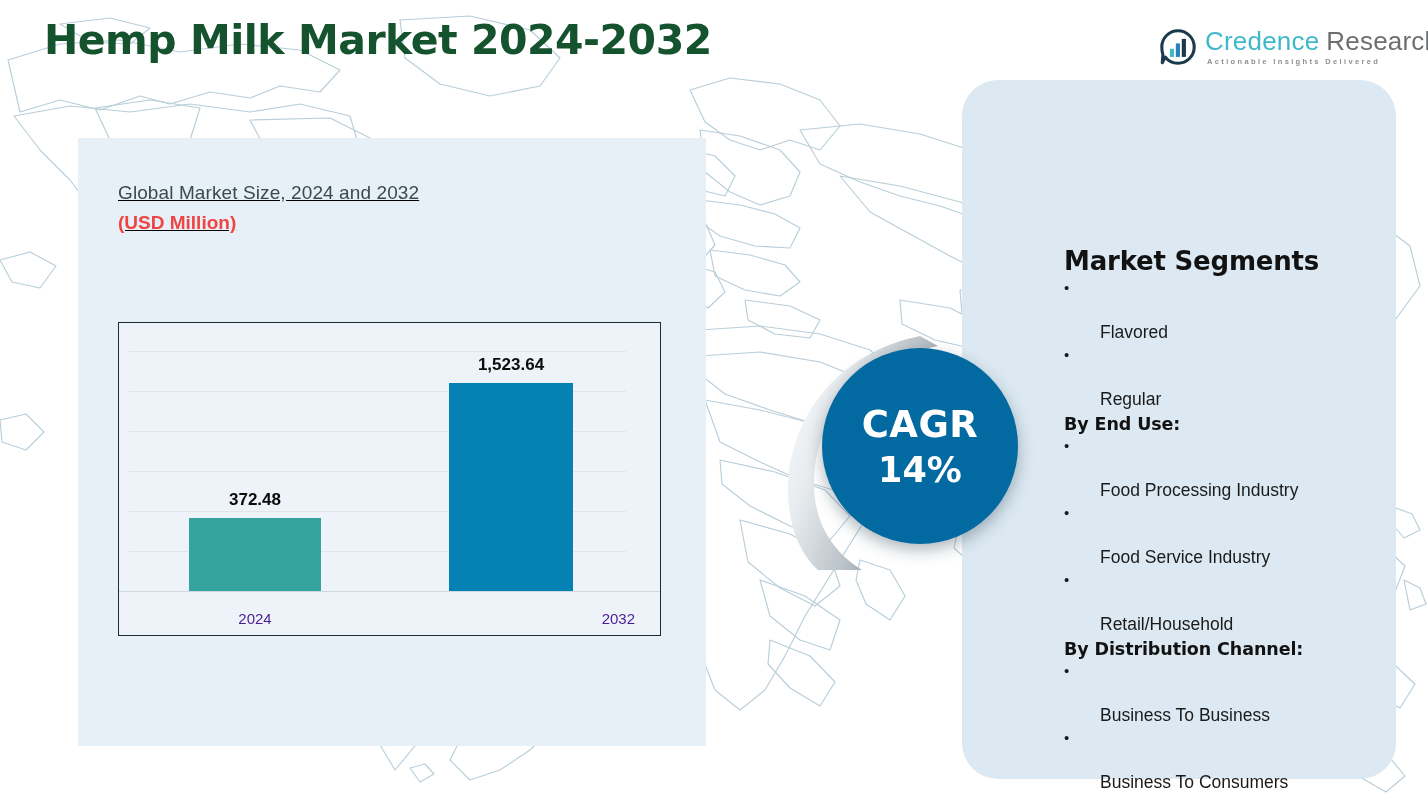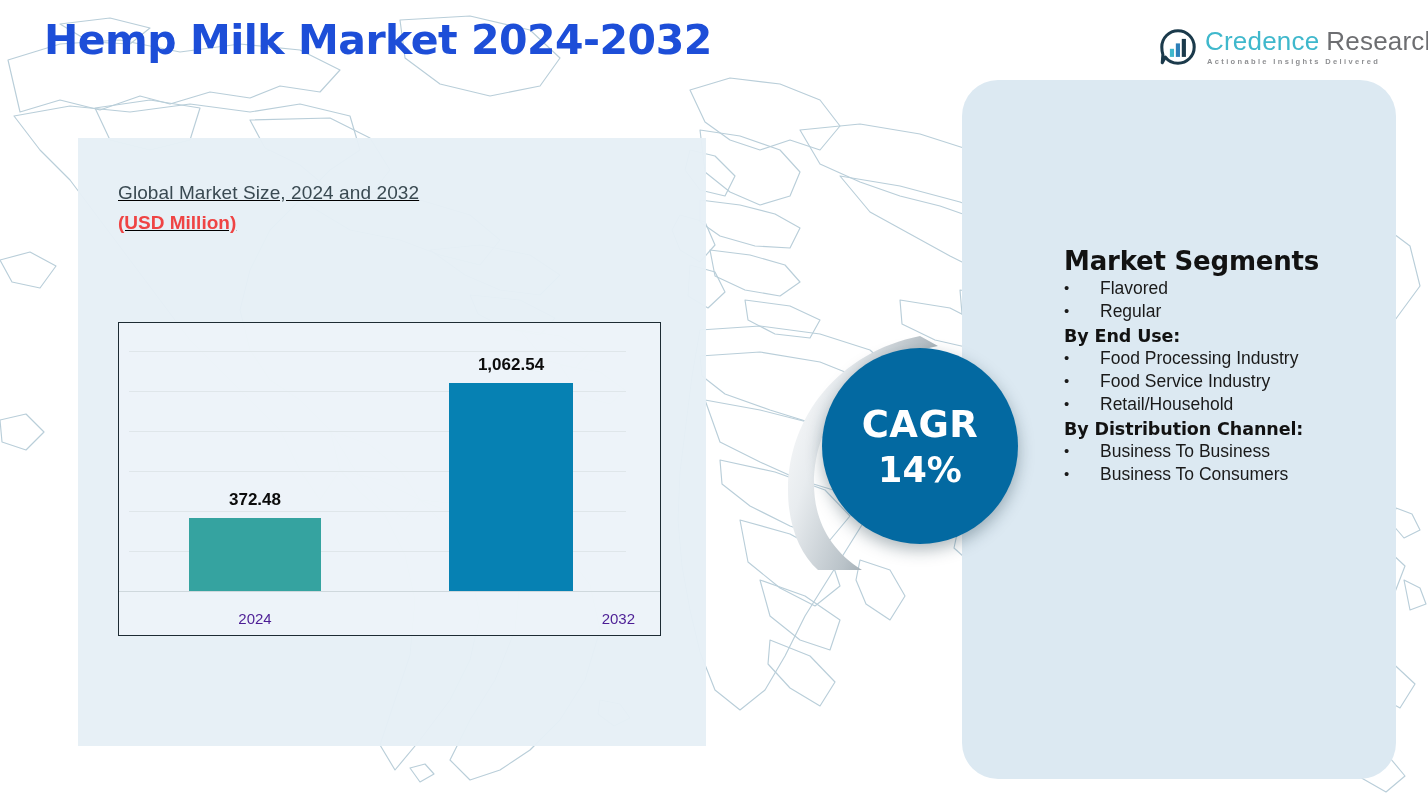--- a/index.html
+++ b/index.html
@@ -11,21 +11,21 @@
   #map-layer svg{width:100%;height:100%;display:block;}
 
   
   #left-panel{position:absolute;left:78px;top:138px;width:628px;height:608px;
               background:#e6eff6;opacity:.96;z-index:1;}
   #right-panel{position:absolute;left:962px;top:80px;width:434px;height:699px;
                background:#dce9f2;border-radius:36px;z-index:1;}
 
   
   #title{position:absolute;left:44px;top:16px;z-index:6;
-         font-size:41px;font-weight:bold;color:#1d4ed8;letter-spacing:-.5px;
+         font-size:41px;font-weight:bold;color:#14532d;letter-spacing:-.5px;
          font-family:"DejaVu Sans","Liberation Sans",sans-serif;}
 
   #logo{position:absolute;left:1160px;top:28px;z-index:6;
         display:flex;align-items:center;gap:9px;}
   #logo .mark{width:36px;height:36px;flex:0 0 36px;}
   #logo .words{display:flex;flex-direction:column;line-height:1;}
   #logo .wordrow{display:flex;align-items:baseline;gap:7px;}
   #logo .w1{font-size:26px;color:#3fb8cc;letter-spacing:.2px;}
   #logo .w2{font-size:26px;color:#6d6e71;letter-spacing:.2px;}
   #logo .tag{font-size:7.5px;color:#8e8f92;letter-spacing:2.35px;
@@ -67,21 +67,21 @@
   
   #segments{position:absolute;left:1064px;top:246px;width:330px;z-index:6;
             color:#121212;}
   #seg-title{font-size:26px;font-weight:bold;letter-spacing:-.2px;
              font-family:"DejaVu Sans","Liberation Sans",sans-serif;}
   .seg-group{margin-top:2px;}
   .seg-head{font-size:17.5px;font-weight:bold;margin-top:3px;letter-spacing:-.1px;
             font-family:"DejaVu Sans","Liberation Sans",sans-serif;}
   .seg-item{font-size:17.5px;color:#1a1a1a;display:flex;margin-top:2px;line-height:1.22;}
   .seg-bullet{flex:0 0 36px;font-size:15px;line-height:1.35;}
-  .seg-text{flex:1 1 auto;}
+  .seg-text{flex:1 1 auto;margin-top:44px;}
 </style>
 </head>
 <body>
 
 <div id="map-layer">
   <svg viewBox="0 0 1428 804" preserveAspectRatio="none" aria-hidden="true">
     <g fill="none" stroke="#b9ced9" stroke-width="1.15" stroke-linejoin="round">
 
       <path d="M8 60 L60 44 L120 40 L180 52 L240 44 L300 50 L340 70 L320 92 L280 86 L250 98 L210 92 L170 104 L140 96 L100 110 L60 100 L20 112 Z"></path>
       <path d="M14 116 L70 106 L130 112 L190 104 L250 112 L300 104 L350 116 L360 150 L330 170 L300 200 L270 230 L250 270 L240 310 L250 350 L270 380 L300 400 L330 430 L340 470 L320 500 L300 470 L280 430 L250 400 L220 370 L190 340 L160 300 L130 260 L100 220 L70 180 L40 150 Z"></path>
@@ -191,21 +191,21 @@
       </div>
     <div class="axis-line"></div>
     <div id="bars">
         <div class="bar-slot" style="left: 70px; width: 132px;">
           <div class="bar" style="height: 73px; background: rgb(53, 163, 160);"></div>
           <div class="bar-val" style="bottom: 81px;">372.48</div>
           <div class="cat" style="bottom: -36px;">2024</div>
         </div>
         <div class="bar-slot" style="left: 330px; width: 124px;">
           <div class="bar" style="height: 208px; background: rgb(6, 129, 179);"></div>
-          <div class="bar-val" style="bottom: 216px;">1,062.54</div>
+          <div class="bar-val" style="bottom: 216px;">1,523.64</div>
           <div class="cat" style="bottom: -36px; text-align: right;">2032</div>
         </div>
       </div>
   </div>
 </div>
 
 <div id="cagr-wrap">
   <svg id="cagr-crescent" viewBox="0 0 200 240" aria-hidden="true">
     <defs>
       <linearGradient id="cg" x1="0" y1="0" x2="1" y2="0.55">

